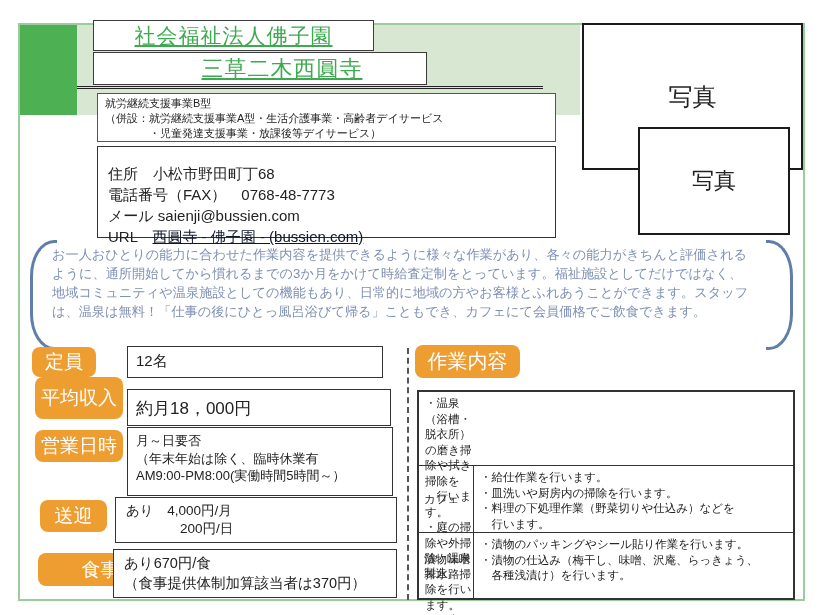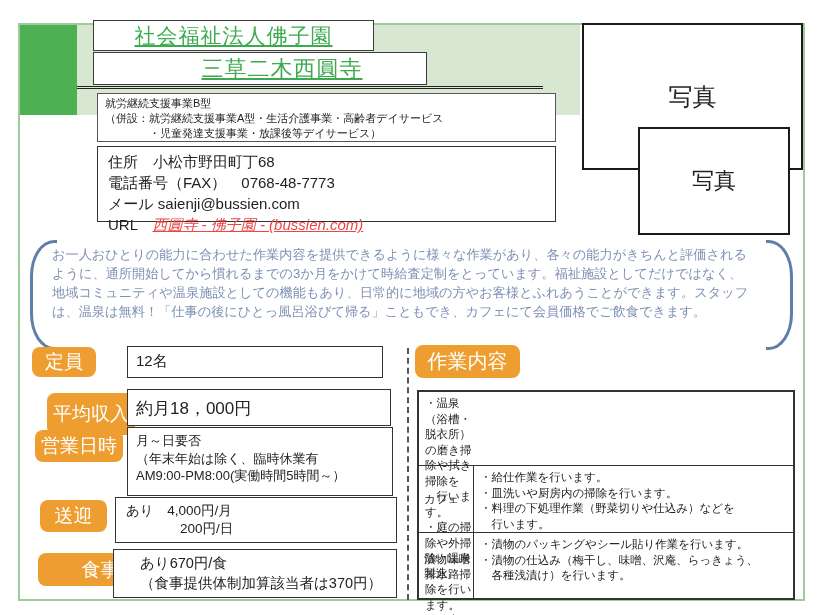--- a/index.html
+++ b/index.html
@@ -12,47 +12,47 @@
   .green-block{position:absolute;left:20px;top:25px;width:57px;height:90px;background:#4db052;z-index:2;}
   .title-box{position:absolute;background:#fff;border:1px solid #3c3c3c;display:flex;align-items:center;justify-content:center;z-index:3;}
   .title-box .t{color:#3eaa50;text-decoration:underline;letter-spacing:1px;white-space:nowrap;}
   .box-org{left:93px;top:20px;width:279px;height:29px;}
   .box-org .t{font-size:21px;}
   .box-fac{left:93px;top:52px;width:288px;height:31px;padding-left:44px;}
   .box-fac .t{font-size:22px;}
   .hdr-line{position:absolute;left:77px;top:86px;width:466px;height:0;border-top:3px double #222;z-index:2;}
   .service-box{position:absolute;left:97px;top:93px;width:459px;height:49px;background:#fff;border:1px solid #555;
     padding:2px 0 0 7px;font-size:11px;line-height:14.8px;white-space:pre-line;z-index:3;box-sizing:border-box;}
-  .contact-box{position:absolute;left:97px;top:146px;width:459px;height:76px;background:#fff;border:1px solid #333;
-    padding:4px 0 0 10px;font-size:15px;line-height:21px;z-index:3;box-sizing:border-box;white-space:pre;}
-  .contact-box a{color:#ef4444;text-decoration:underline;cursor:pointer;font-style:italic;}
+  .contact-box{position:absolute;left:97px;top:146px;width:459px;height:92px;background:#fff;border:1px solid #333;
+    padding:16px 0 0 10px;font-size:15px;line-height:21px;z-index:3;box-sizing:border-box;white-space:pre;}
+  .contact-box a{color:#0f172a;text-decoration:underline;cursor:pointer;}
   .photo{position:absolute;background:#fff;border:2px solid #1a1a1a;display:flex;align-items:center;justify-content:center;box-sizing:border-box;}
   .photo1{left:582px;top:23px;width:221px;height:147px;font-size:24px;z-index:4;}
   .photo2{left:638px;top:127px;width:152px;height:108px;font-size:22px;z-index:5;}
   .paren{position:absolute;width:24px;height:104px;top:240px;z-index:1;}
   .paren-left{left:30px;border-left:3px solid #5f7fa8;border-top:3px solid #5f7fa8;border-bottom:3px solid #5f7fa8;
     border-radius:24px 0 0 24px / 36px 0 0 36px;}
   .paren-right{left:766px;border-right:3px solid #5f7fa8;border-top:3px solid #5f7fa8;border-bottom:3px solid #5f7fa8;
     border-radius:0 24px 24px 0 / 0 36px 36px 0;}
   .desc{position:absolute;left:52px;top:245px;width:714px;font-size:13.2px;line-height:19px;color:#7e90b4;
     white-space:pre-line;z-index:2;}
   .badge{position:absolute;background:#ee9d31;color:#fff;border-radius:8px;display:flex;align-items:center;
     justify-content:center;font-size:19px;white-space:nowrap;z-index:2;}
   .b-capacity{left:32px;top:347px;width:64px;height:30px;}
-  .b-income{left:35px;top:393px;width:88px;height:42px;margin-left:12px;}
+  .b-income{left:35px;top:377px;width:88px;height:42px;}
   .b-hours{left:35px;top:430px;width:88px;height:32px;}
   .b-transport{left:40px;top:500px;width:67px;height:32px;}
   .b-meal{left:38px;top:553px;width:69px;height:33px;padding-left:28px;}
   .b-work{left:415px;top:345px;width:105px;height:33px;font-size:20px;}
   .vbox{position:absolute;background:#fff;border:1.5px solid #333;box-sizing:border-box;white-space:pre-line;z-index:2;}
   .v-capacity{left:127px;top:346px;width:256px;height:32px;font-size:15px;padding:5px 0 4px 8px;}
   .v-income{left:127px;top:389px;width:264px;height:37px;font-size:17px;padding:7px 0 0 8px;}
   .v-hours{left:127px;top:427px;width:266px;height:69px;font-size:13px;line-height:17.5px;padding:4px 0 0 8px;}
   .v-transport{left:115px;top:497px;width:282px;height:46px;font-size:13.5px;line-height:18px;padding:4px 0 0 10px;}
-  .v-meal{left:113px;top:549px;width:284px;height:49px;font-size:14.5px;line-height:20px;padding:3px 0 0 26px;}
+  .v-meal{left:113px;top:549px;width:284px;height:49px;font-size:14.5px;line-height:20px;padding:3px 0 0 10px;}
   .vdivider{position:absolute;left:407px;top:348px;height:252px;width:0;border-left:2px dashed #555;z-index:1;}
   .worktable{position:absolute;left:417px;top:390px;width:378px;height:210px;border:2px solid #333;background:#fff;
     box-sizing:border-box;display:grid;grid-template-rows:73px 67px auto;z-index:2;}
   .wt-row{display:grid;grid-template-columns:55px 1fr;border-top:1px solid #333;}
   .wt-row:first-child{border-top:none;}
   .wt-cat{border-right:1px solid #333;display:flex;align-items:center;justify-content:flex-start;
     padding-left:5px;font-size:11.5px;line-height:14px;white-space:pre-line;}
   .wt-items{font-size:11.5px;line-height:15.5px;padding:4px 2px 0 6px;white-space:pre-line;}
 </style>
 </head>

